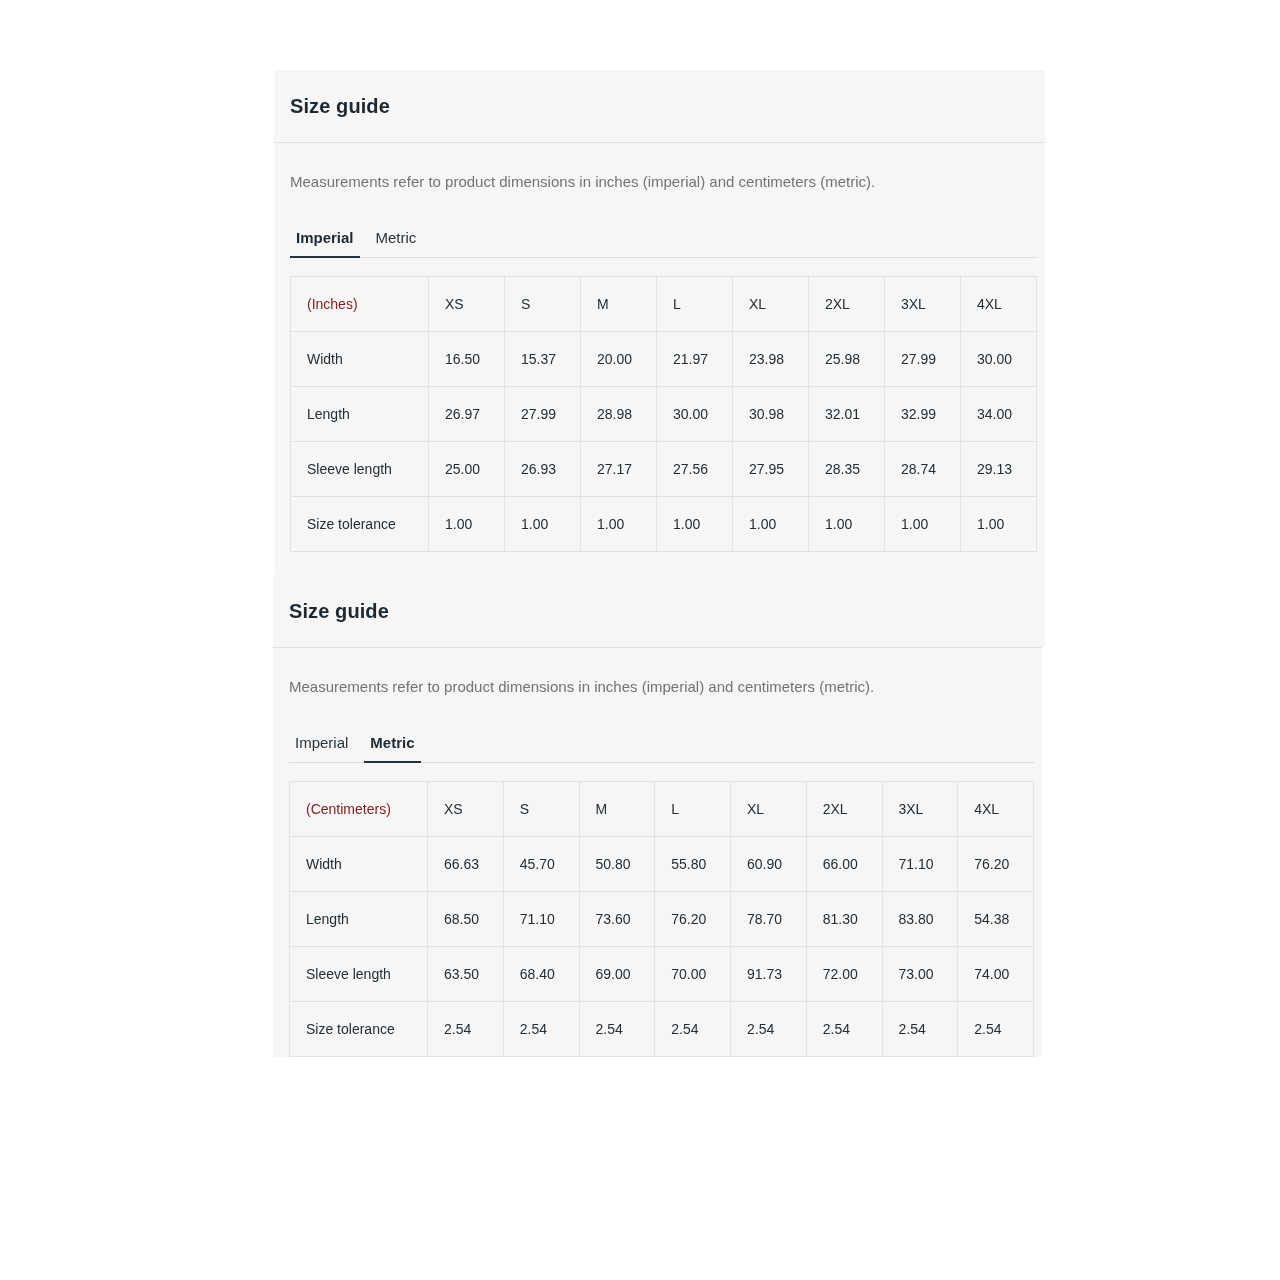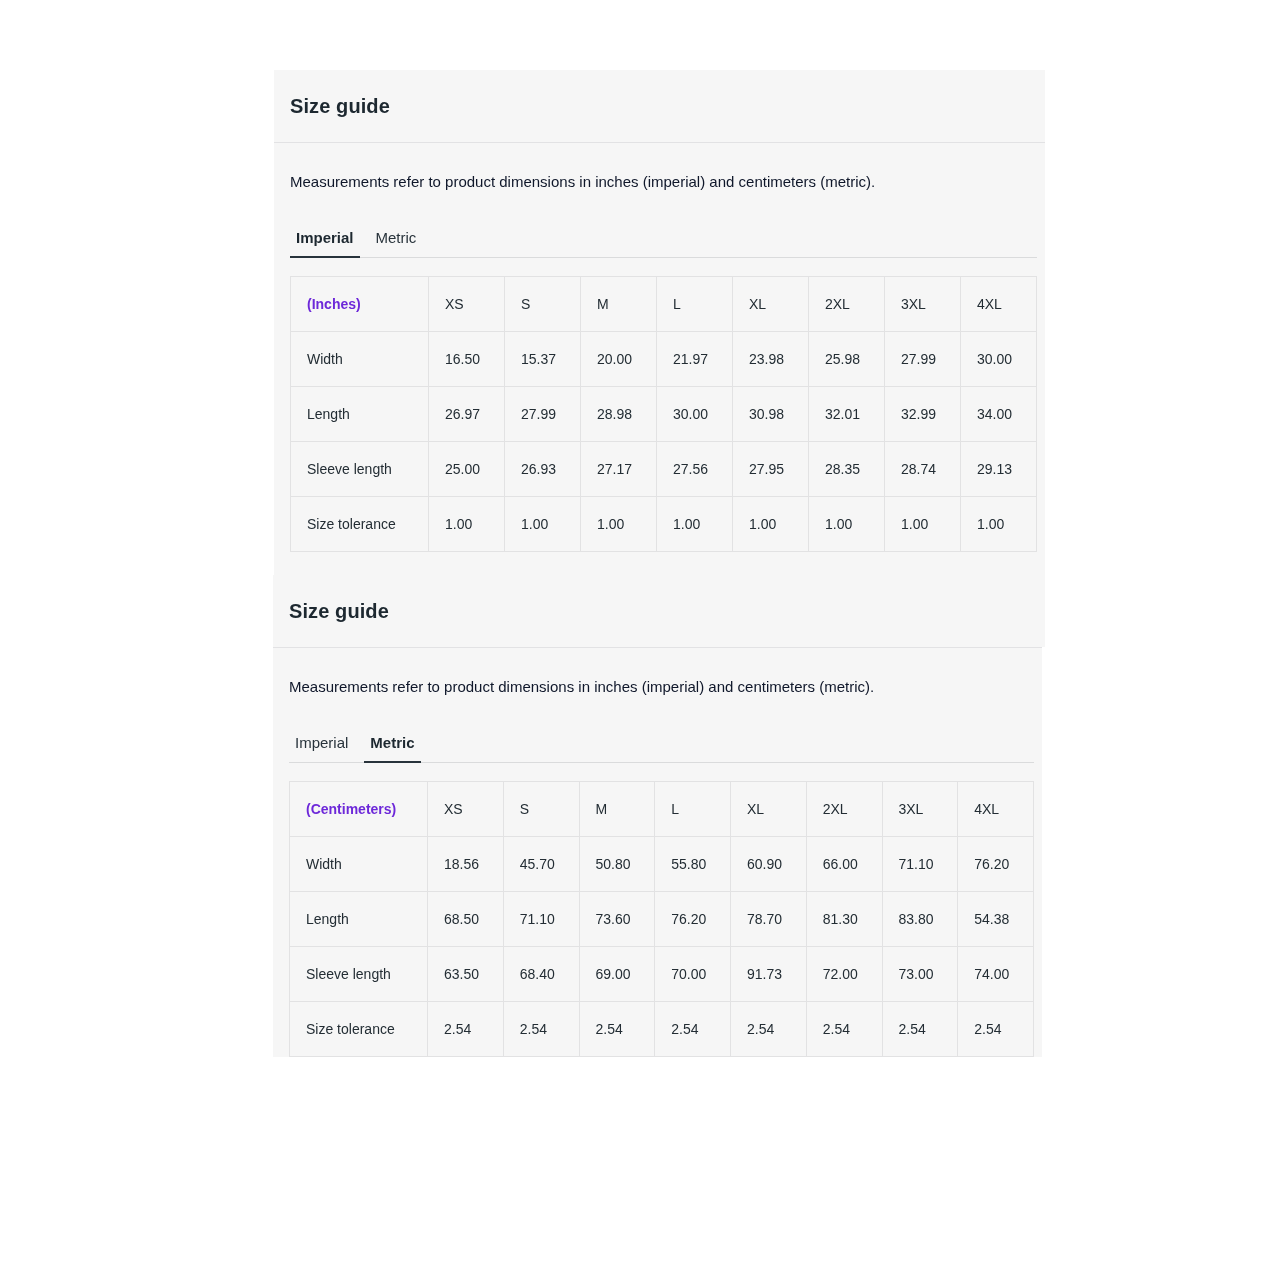--- a/index.html
+++ b/index.html
@@ -42,21 +42,21 @@
     color: #1d2830;
     letter-spacing: 0.1px;
   }
   .panel-body {
     padding: 0 8px 0 16px;
   }
   .description {
     margin: 28px 0 0 0;
     font-size: 15px;
     line-height: 22px;
-    color: #0f172a;
+    color: #737373;
   }
   .tab-bar {
     display: flex;
     align-items: flex-start;
     margin-top: 24px;
     border-bottom: 1px solid #dadbdc;
   }
   .tab {
     padding: 12px 6px 9px 6px;
     margin-right: 10px;
@@ -86,22 +86,22 @@
     border: 1px solid #e2e2e3;
     font-size: 14px;
     font-weight: normal;
     text-align: left;
     vertical-align: middle;
     color: #232d34;
     white-space: nowrap;
     overflow: hidden;
   }
   .size-table th.unit-cell {
-    font-weight: bold;
-    color: #6d28d9;
+    font-weight: normal;
+    color: #7f1d1d;
   }
   .size-table col.label-col { width: 138px; }
 </style>
 </head>
 <body>
 
 <div id="stage">
 
   <section class="panel" id="panel-imperial">
     <header class="panel-header">
@@ -219,21 +219,21 @@
             <th>L</th>
             <th>XL</th>
             <th>2XL</th>
             <th>3XL</th>
             <th>4XL</th>
           </tr>
         </thead>
         <tbody>
           <tr>
             <th>Width</th>
-            <td>18.56</td>
+            <td>66.63</td>
             <td>45.70</td>
             <td>50.80</td>
             <td>55.80</td>
             <td>60.90</td>
             <td>66.00</td>
             <td>71.10</td>
             <td>76.20</td>
           </tr>
           <tr>
             <th>Length</th>

